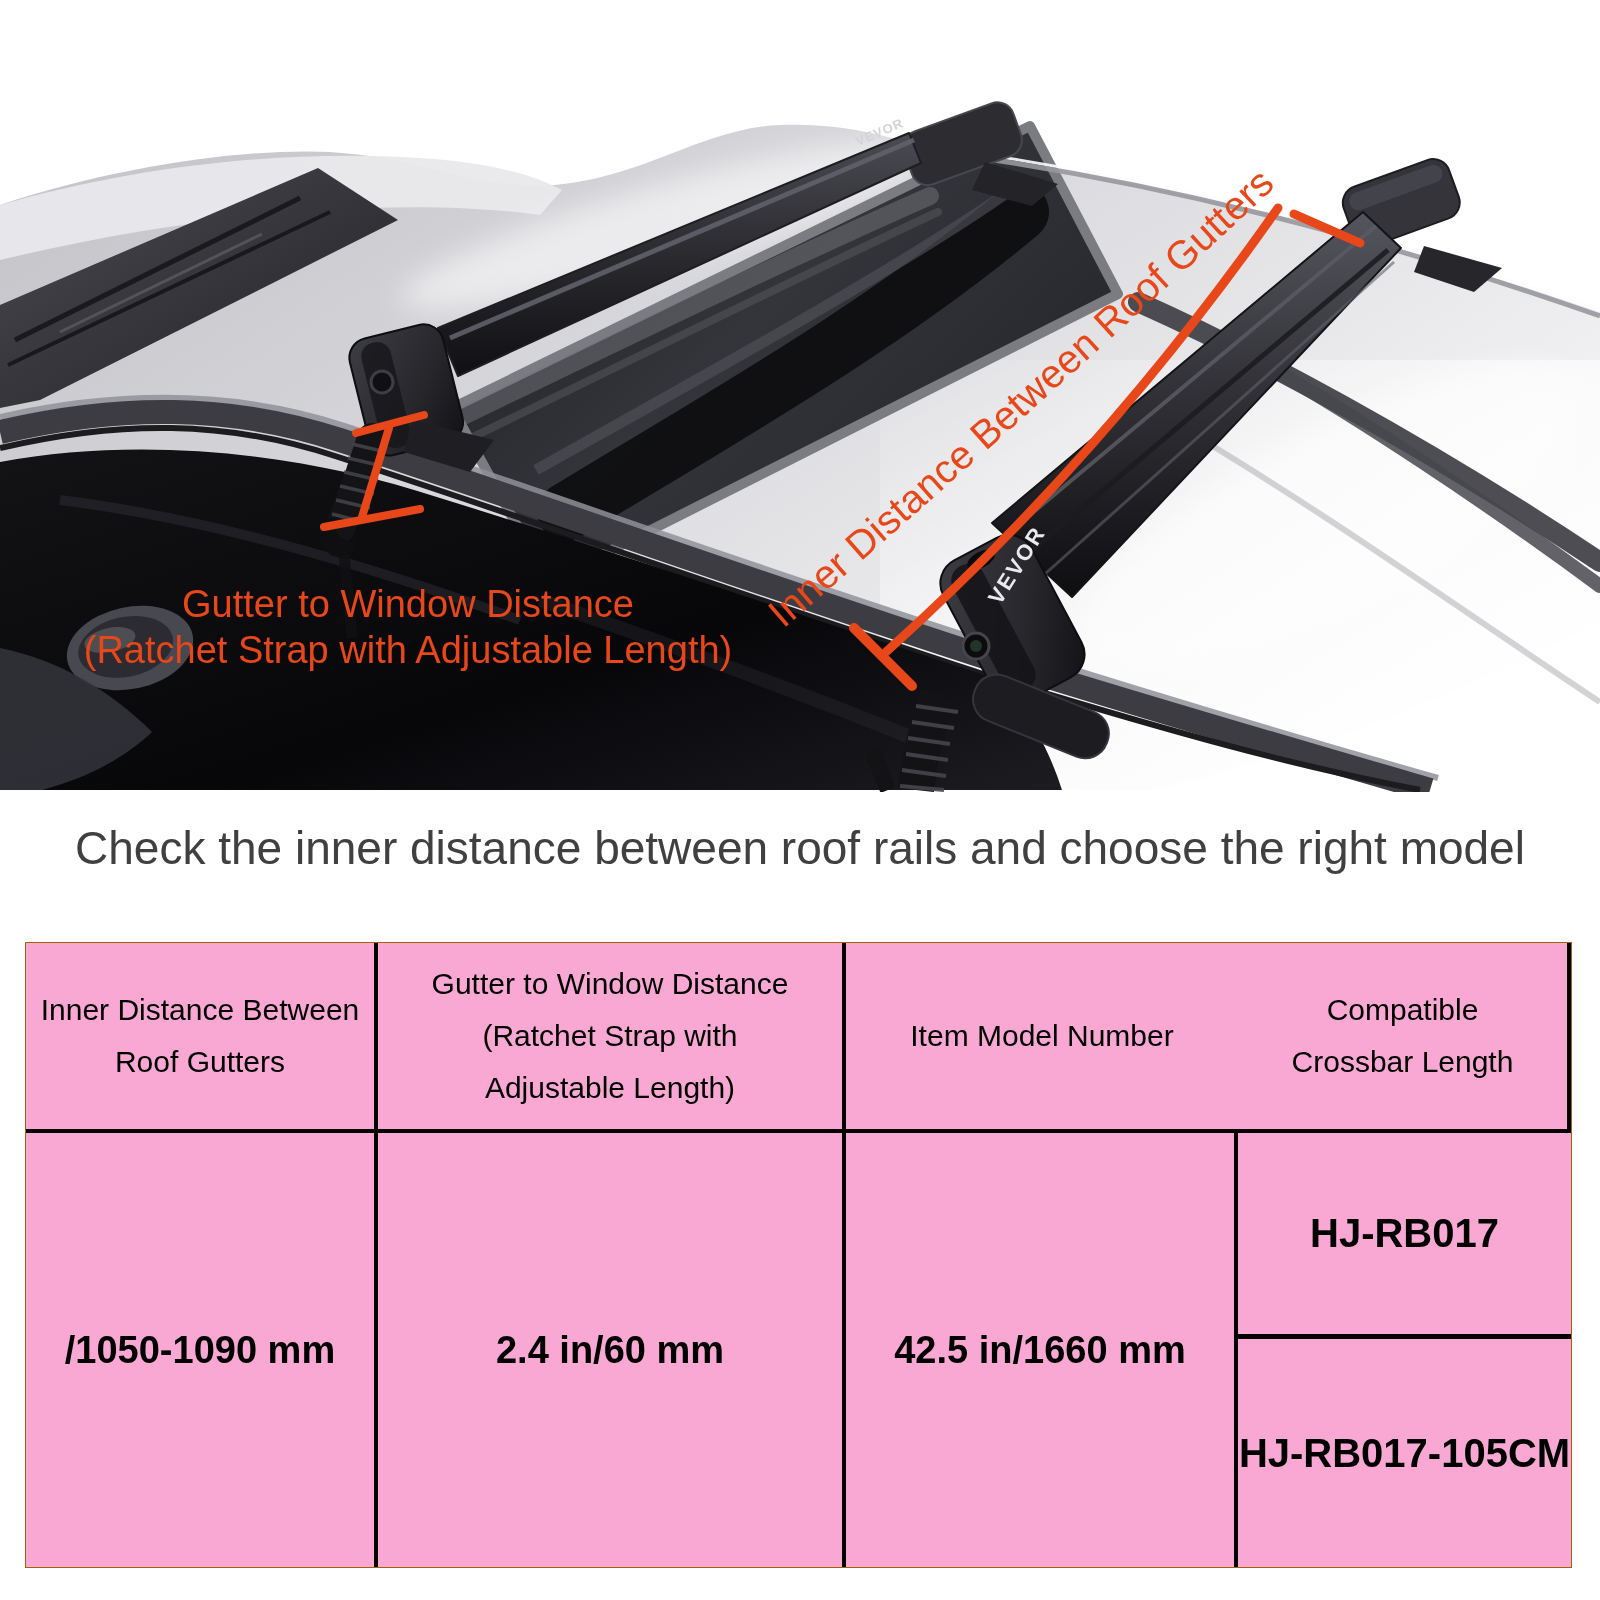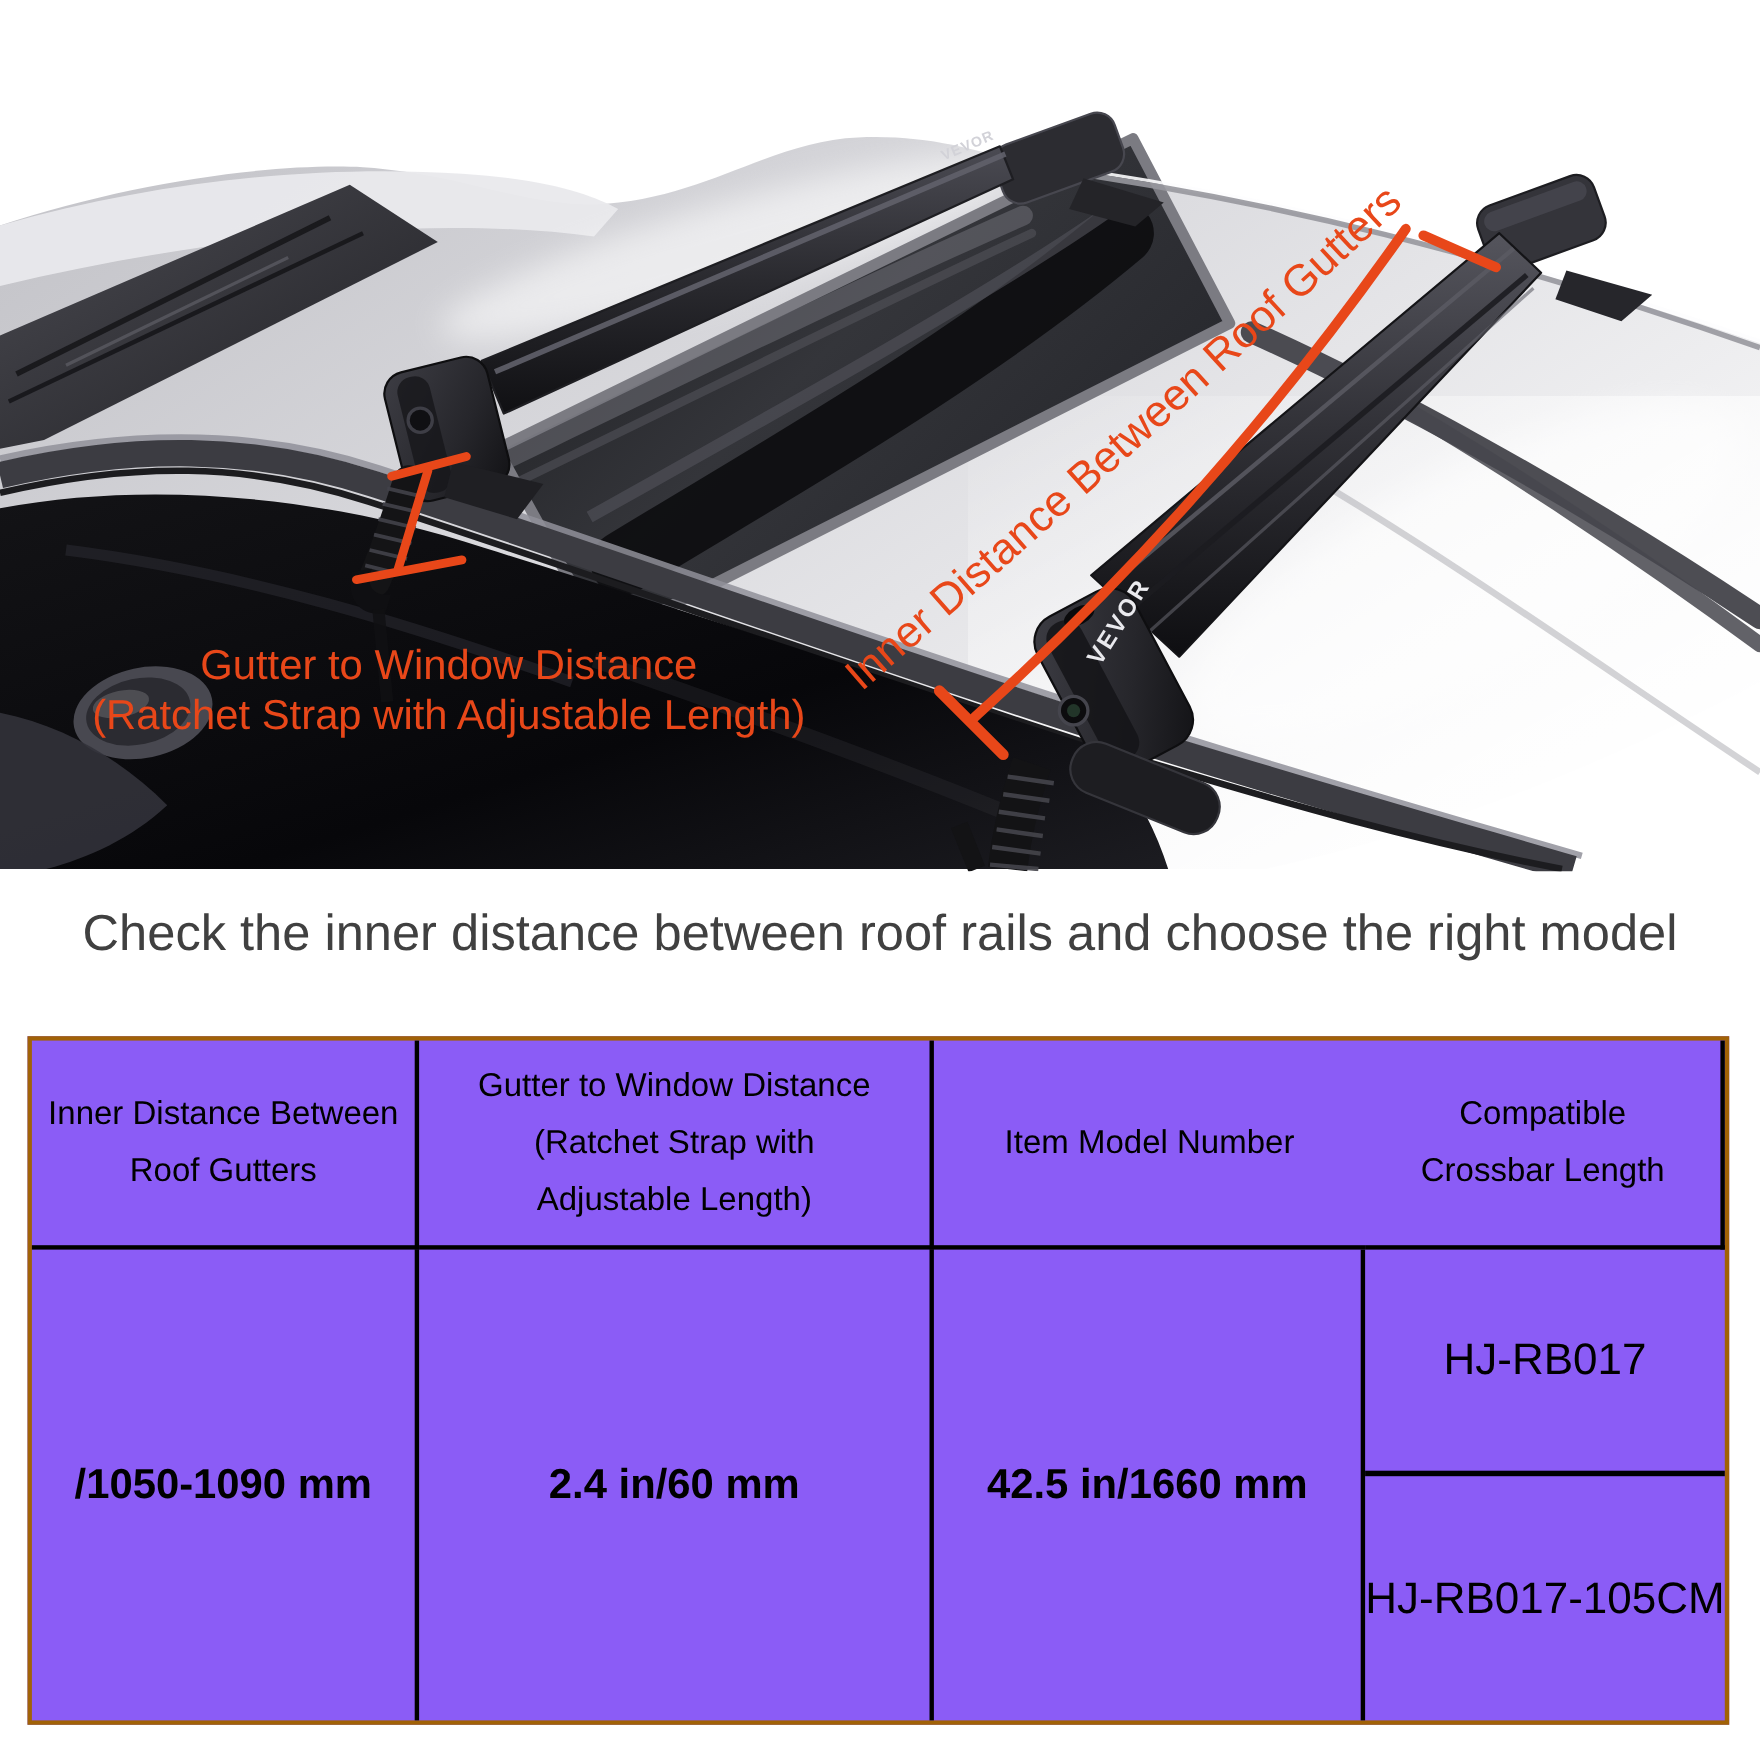--- a/index.html
+++ b/index.html
@@ -10,36 +10,36 @@
   #photo{position:absolute;left:0;top:0;}
   .ann-text{font-family:"Liberation Sans",sans-serif;}
   #heading{
     position:absolute;left:0;top:812px;width:1600px;height:72px;
     display:flex;align-items:center;justify-content:center;
     font-size:46px;color:#404040;letter-spacing:0px;white-space:nowrap;
   }
   
   #spec-table{
     position:absolute;left:25px;top:942px;width:1547px;height:626px;
-    border:4px solid #a16207;box-sizing:border-box;background:#8b5cf6;
+    border:1px solid #a16207;box-sizing:border-box;background:#f9a8d4;
     display:grid;
     grid-template-columns:352px 468px 392px 1fr;
     grid-template-rows:190px 1fr;
     color:#000;
   }
   .cell{box-sizing:border-box;display:flex;flex-direction:column;align-items:center;justify-content:center;text-align:center;}
   .cell.v{border-right:4px solid #000;}
   .cell.hb{border-bottom:4px solid #000;}
   .hline{font-size:30px;line-height:52px;font-weight:400;white-space:nowrap;}
   .dline{font-size:38px;line-height:52px;font-weight:700;white-space:nowrap;}
   .model-col{display:flex;flex-direction:column;box-sizing:border-box;}
   .model-sub{box-sizing:border-box;display:flex;align-items:center;justify-content:center;}
   .model-sub.top{height:206px;border-bottom:5px solid #000;}
   .model-sub.bottom{flex:1;justify-content:center;}
-  .model-text{font-size:40px;font-weight:400;white-space:nowrap;}
+  .model-text{font-size:40px;font-weight:700;white-space:nowrap;}
 </style>
 </head>
 <body>
 
 <div id="stage">
 
   <svg id="photo" width="1600" height="792" viewBox="0 0 1600 792">
     <defs>
       <linearGradient id="roofGrad" x1="0" y1="0.2" x2="1" y2="0.85">
         <stop offset="0" stop-color="#c6c6cb"></stop>

